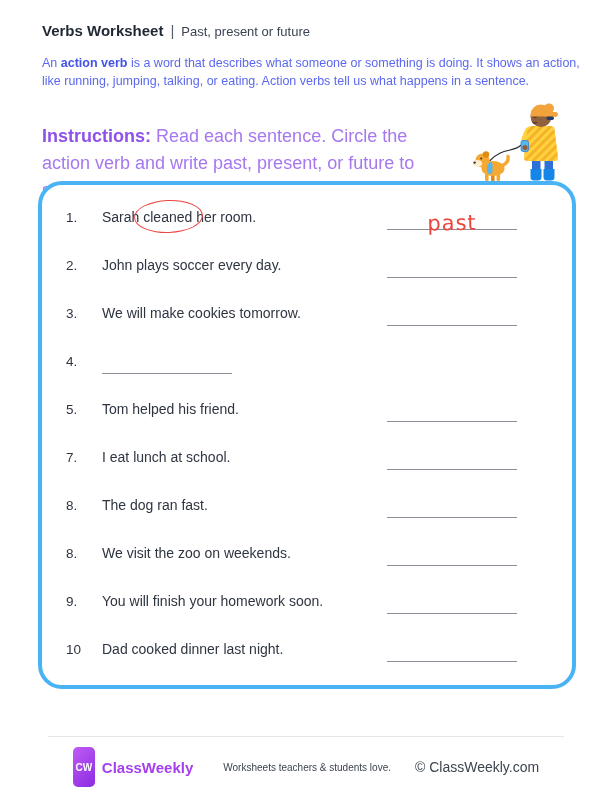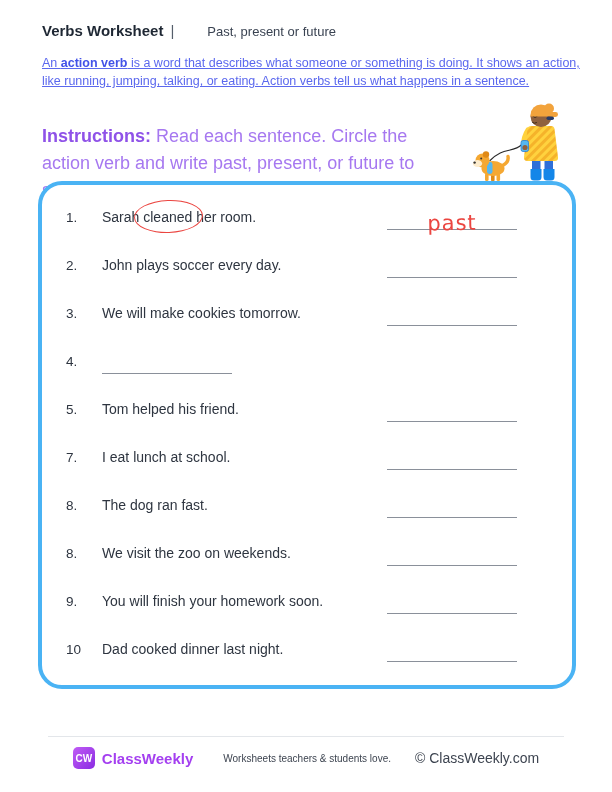--- a/index.html
+++ b/index.html
@@ -14,26 +14,26 @@
   html,body { margin:0; padding:0; background:#ffffff; }
   .page {
     position:relative; width:612px; height:792px; background:#fff;
     font-family:"Liberation Sans", sans-serif; overflow:hidden;
   }
 
   
   .header { position:absolute; left:42px; top:22px; white-space:nowrap; }
   .title  { font-size:15px; font-weight:bold; color:var(--title-color); }
   .sep    { font-size:15px; font-weight:300; color:#555e6b; margin:0 7px; }
-  .subtitle { font-size:13px; color:var(--subtitle-color);margin-left:26px; }
+  .subtitle { font-size:13px; color:var(--subtitle-color); }
 
   
   .intro {
     position:absolute; left:42px; top:54px; width:540px; margin:0;
-    font-size:12.5px; line-height:1.45; color:var(--intro-text);text-decoration:underline;
+    font-size:12.5px; line-height:1.45; color:var(--intro-text);
   }
   .intro b { color:var(--intro-bold); }
   .instructions {
     position:absolute; left:42px; top:123px; width:400px; margin:0;
     font-size:18px; line-height:1.5; color:var(--instructions-text);
   }
   .instructions b { color:var(--instructions-label); }
 
   
   .illustration { position:absolute; left:462px; top:94px; width:115px; height:88px; }
@@ -72,21 +72,21 @@
   
   .footer-divider {
     position:absolute; left:48px; top:736px; width:516px; height:0;
     border-top:1px solid #e3e6ea;
   }
   .footer {
     position:absolute; left:0; top:747px; width:612px;
     display:flex; justify-content:center; align-items:center;
   }
   .logo-badge {
-    width:22px; height:22px; border-radius:5px;
+    width:22px; height:40px; border-radius:5px;
     background:linear-gradient(135deg,#c05cf5,#8a2be2);
     color:#fff; font-weight:bold; font-size:10px;
     display:flex; align-items:center; justify-content:center;
     margin-right:7px;
   }
   .brand-name { font-size:15px; font-weight:bold; color:var(--brand-purple); margin-right:30px;text-align:right; }
   .tagline { font-size:10px; color:var(--footer-text); margin-right:24px; }
   .copyright { font-size:14px; color:var(--footer-text); }
 </style>
 </head>

